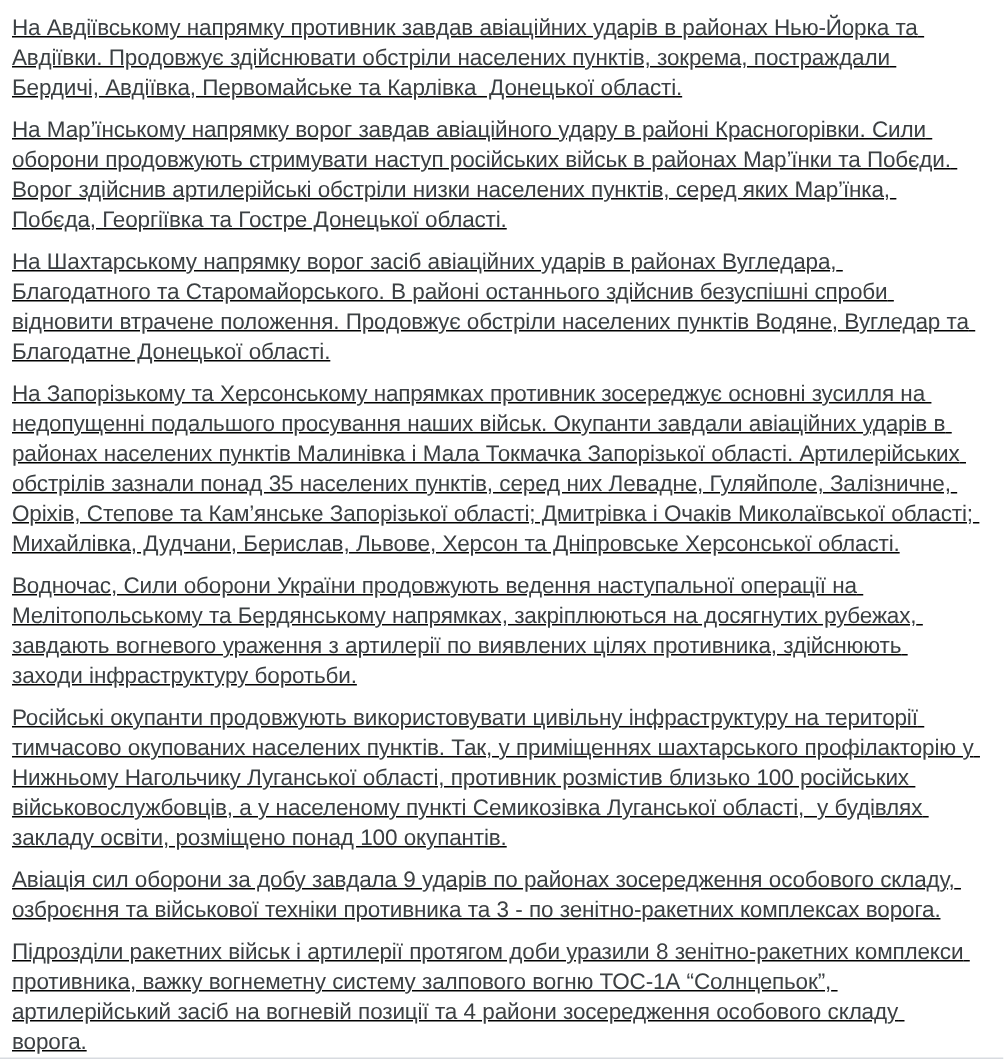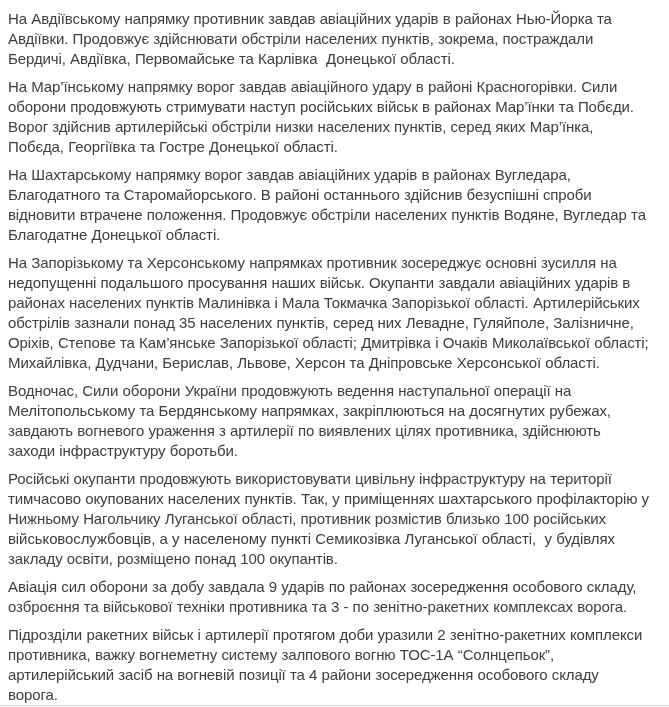--- a/index.html
+++ b/index.html
@@ -11,20 +11,21 @@
     width: 669px;
     height: 707px;
     overflow: hidden;
     position: relative;
     font-family: "Liberation Sans", "DejaVu Sans", sans-serif;
   }
   .post-body {
     box-sizing: border-box;
     width: 669px;
     padding: 9px 18px 0 8px;
+    text-decoration: underline;
   }
   .post-paragraph {
     margin: 0 0 8px 0;
     font-size: 15px;
     line-height: 20px;
     color: #3c4043;
     letter-spacing: -0.1px;
     white-space: pre-wrap;
     word-spacing: 0.2px;
   }
@@ -36,21 +37,21 @@
     height: 1px;
     background: #d8dbe0;
   }
 </style>
 </head>
 <body>
 
 <div class="post-body">
   <p class="post-paragraph">На Авдіївському напрямку противник завдав авіаційних ударів в районах Нью-Йорка та Авдіївки. Продовжує здійснювати обстріли населених пунктів, зокрема, постраждали Бердичі, Авдіївка, Первомайське та Карлівка  Донецької області.</p>
   <p class="post-paragraph">На Мар’їнському напрямку ворог завдав авіаційного удару в районі Красногорівки. Сили оборони продовжують стримувати наступ російських військ в районах Мар’їнки та Побєди. Ворог здійснив артилерійські обстріли низки населених пунктів, серед яких Мар’їнка, Побєда, Георгіївка та Гостре Донецької області.</p>
-  <p class="post-paragraph">На Шахтарському напрямку ворог завдав авіаційних ударів в районах Вугледара, Благодатного та Старомайорського. В районі останнього здійснив безуспішні спроби відновити втрачене положення. Продовжує обстріли населених пунктів Водяне, Вугледар та Благодатне Донецької області.</p>
+  <p class="post-paragraph">На Шахтарському напрямку ворог засіб авіаційних ударів в районах Вугледара, Благодатного та Старомайорського. В районі останнього здійснив безуспішні спроби відновити втрачене положення. Продовжує обстріли населених пунктів Водяне, Вугледар та Благодатне Донецької області.</p>
   <p class="post-paragraph">На Запорізькому та Херсонському напрямках противник зосереджує основні зусилля на недопущенні подальшого просування наших військ. Окупанти завдали авіаційних ударів в районах населених пунктів Малинівка і Мала Токмачка Запорізької області. Артилерійських обстрілів зазнали понад 35 населених пунктів, серед них Левадне, Гуляйполе, Залізничне, Оріхів, Степове та Кам’янське Запорізької області; Дмитрівка і Очаків Миколаївської області; Михайлівка, Дудчани, Берислав, Львове, Херсон та Дніпровське Херсонської області.</p>
   <p class="post-paragraph">Водночас, Сили оборони України продовжують ведення наступальної операції на Мелітопольському та Бердянському напрямках, закріплюються на досягнутих рубежах, завдають вогневого ураження з артилерії по виявлених цілях противника, здійснюють заходи інфраструктуру боротьби.</p>
   <p class="post-paragraph">Російські окупанти продовжують використовувати цивільну інфраструктуру на території тимчасово окупованих населених пунктів. Так, у приміщеннях шахтарського профілакторію у Нижньому Нагольчику Луганської області, противник розмістив близько 100 російських військовослужбовців, а у населеному пункті Семикозівка Луганської області,  у будівлях закладу освіти, розміщено понад 100 окупантів.</p>
   <p class="post-paragraph">Авіація сил оборони за добу завдала 9 ударів по районах зосередження особового складу, озброєння та військової техніки противника та 3 - по зенітно-ракетних комплексах ворога.</p>
-  <p class="post-paragraph">Підрозділи ракетних військ і артилерії протягом доби уразили 2 зенітно-ракетних комплекси противника, важку вогнеметну систему залпового вогню ТОС-1А “Солнцепьок”, артилерійський засіб на вогневій позиції та 4 райони зосередження особового складу ворога.</p>
+  <p class="post-paragraph">Підрозділи ракетних військ і артилерії протягом доби уразили 8 зенітно-ракетних комплекси противника, важку вогнеметну систему залпового вогню ТОС-1А “Солнцепьок”, артилерійський засіб на вогневій позиції та 4 райони зосередження особового складу ворога.</p>
 </div>
 
 <div class="bottom-divider"></div>
 
 </body></html>

